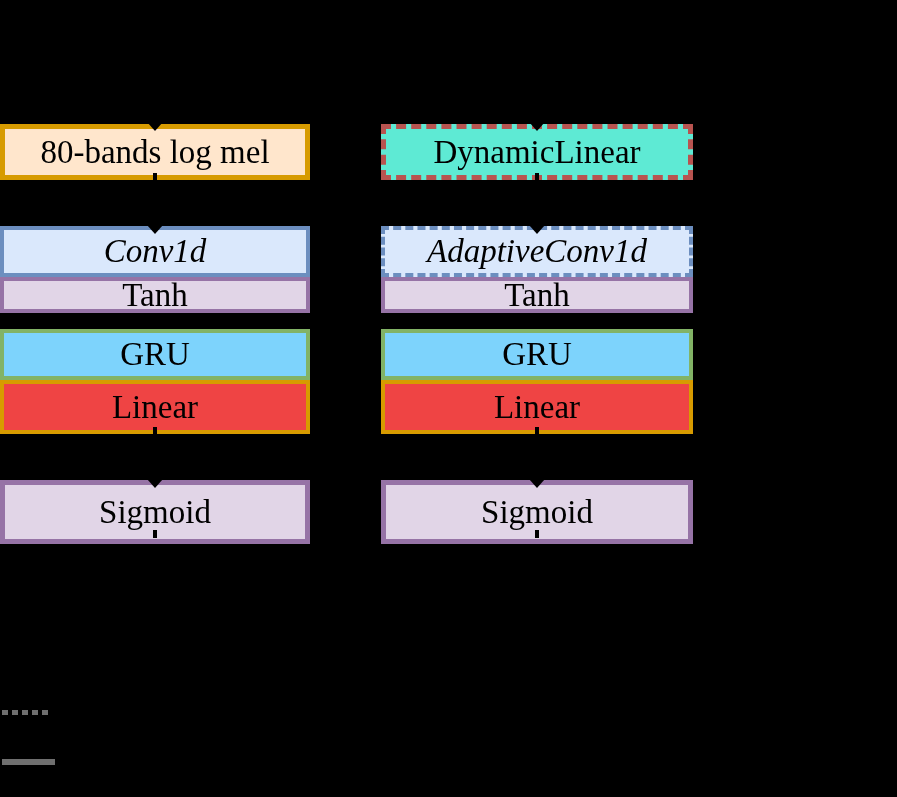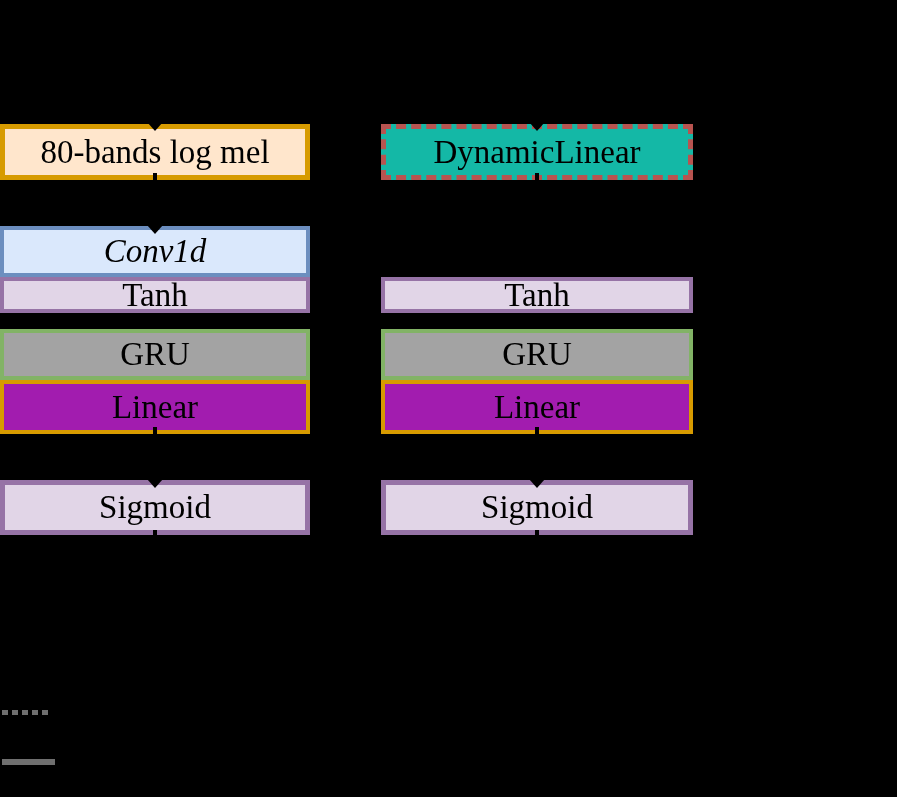--- a/index.html
+++ b/index.html
@@ -22,31 +22,31 @@
   
   .colL{left:0;width:310px;}
   .colR{left:381px;width:312px;}
 
   
   .row-input {top:124px;height:56px;}
   .row-s1{top:226px;height:51px;font-style:italic;}
   .row-s2{top:277px;height:36px;}
   .row-s3{top:329px;height:51px;}
   .row-s4{top:380px;height:54px;}
-  .row-out{top:480px;height:55px;}
+  .row-out{top:480px;height:64px;}
 
   
   .c-orange      {background:#ffe6cc;border:5px solid #d79b00;}
-  .c-orange-thin {background:#a21caf;border:4px solid #d79b00;}
+  .c-orange-thin {background:#ef4444;border:4px solid #d79b00;}
   .c-blue        {background:#dae8fc;border:4px solid #6c8ebf;}
   .c-blue-dash   {background:#dae8fc;border:4px dashed #6c8ebf;}
   .c-purple      {background:#e1d5e7;border:4px solid #9673a6;}
   .c-purple-thick{background:#e1d5e7;border:5px solid #9673a6;}
-  .c-green       {background:#a3a3a3;border:4px solid #82b366;}
-  .c-red-dash    {background:#14b8a6;border:5px dashed #b85450;}
+  .c-green       {background:#7dd3fc;border:4px solid #82b366;}
+  .c-red-dash    {background:#5eead4;border:5px dashed #b85450;}
 
   
   .ah{
     position:absolute;width:0;height:0;
     border-left:8px solid transparent;
     border-right:8px solid transparent;
     border-top:9px solid #000;
   }
   .stub{position:absolute;width:4px;height:8px;background:#000;}
   .ax-l{left:147px;} .ax-r{left:529px;}
@@ -71,20 +71,21 @@
 
   <div class="box colL row-s1 c-blue">Conv1d</div>
   <div class="box colL row-s2 c-purple">Tanh</div>
   <div class="box colL row-s3 c-green">GRU</div>
   <div class="box colL row-s4 c-orange-thin">Linear</div>
 
   <div class="box colL row-out c-purple-thick">Sigmoid</div>
 
   <div class="box colR row-input c-red-dash">DynamicLinear</div>
 
+  <div class="box colR row-s1 c-blue-dash">AdaptiveConv1d</div>
   <div class="box colR row-s2 c-purple">Tanh</div>
   <div class="box colR row-s3 c-green">GRU</div>
   <div class="box colR row-s4 c-orange-thin">Linear</div>
 
   <div class="box colR row-out c-purple-thick">Sigmoid</div>
 
   <div class="ah ax-l" style="top:122px"></div>
   <div class="ah ax-l" style="top:225px"></div>
   <div class="ah ax-l" style="top:479px"></div>
   <div class="ah ax-r" style="top:122px"></div>

